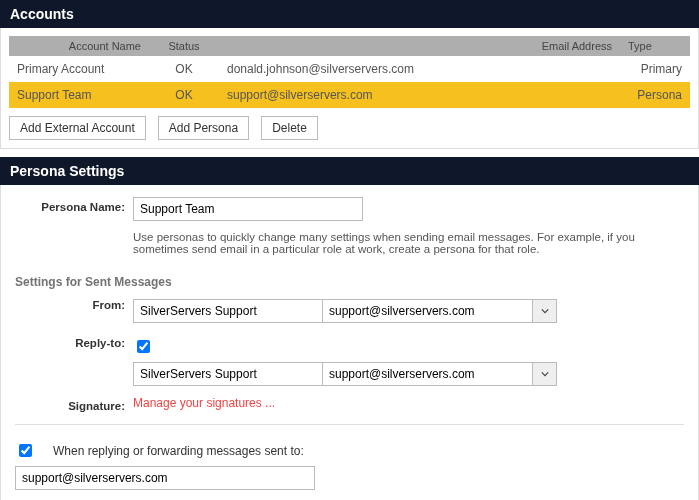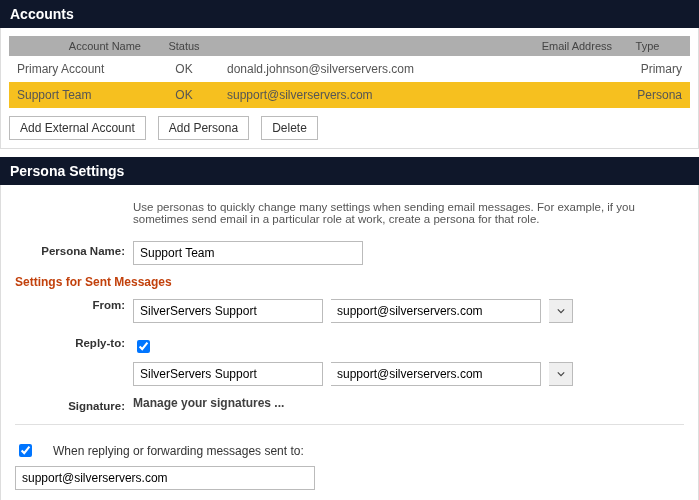--- a/index.html
+++ b/index.html
@@ -85,35 +85,35 @@
     padding: 4px 6px;
     font-size: 12px;
     height: 24px;
     background:#fff;
   }
   .wide1 { width: 230px; }
   .section-title {
     font-weight: bold;
     font-size: 12px;
     margin: 10px 0 6px 0;
-    color:#c2410c;
-  }
-  .fieldline { display:flex; gap:8px; align-items:flex-start; margin:4px 0;}
+    color:#737373;
+  }
+  .fieldline { display:flex; gap:0; align-items:flex-start; margin:4px 0;}
   .combo-name { width: 190px; border:1px solid #bbb; height:24px; padding:4px 6px; font-size:12px; background:#fff;}
   .combo-email { width: 210px; border:1px solid #bbb; border-left:none; height:24px; padding:4px 6px; font-size:12px; background:#fff;}
   .combo-btn { width:24px; height:24px; border:1px solid #bbb; border-left:none; background:#efefef; display:flex; align-items:center; justify-content:center; cursor:pointer;}
   .combo-btn svg { width:8px; height:8px; }
-  .link { color: #404040; cursor:pointer;font-weight:bold; }
+  .link { color: #ef4444; cursor:pointer; }
   hr.sep { border:none; border-top:1px solid #e0e0e0; margin:12px 0;}
   .persona-input {
     width: 300px; border:1px solid #bbb; height:24px; padding:4px 6px; font-size:12px; background:#fff;
   }
   .cbwrap { display:flex; align-items:center; gap:18px; margin:4px 0 6px 0;}
   .col-type { text-align:right; padding-right:10px;}
-  table.accounts thead th.col-type { text-align:center; padding-right:23px;}
+  table.accounts thead th.col-type { text-align:left; padding-right:23px;}
 </style>
 </head>
 <body>
 
 <div class="panel-header">
   <span>Accounts</span>
 </div>
 <div class="panel-body">
   <table class="accounts">
     <thead>
@@ -147,29 +147,29 @@
 </div>
 
 <div style="height:8px"></div>
 
 <div class="panel-header">
   <span>Persona Settings</span>
 </div>
 <div class="settings-body">
 
   <div class="formrow">
+    <div class="formlabel">Persona Name:</div>
+    <div class="formcontent">
+      <input type="text" class="txt wide1" value="Support Team" style="">
+    </div>
+  </div>
+
+  <div class="formrow">
     <div class="formlabel"></div>
     <div class="formcontent hint">Use personas to quickly change many settings when sending email messages. For example, if you sometimes send email in a particular role at work, create a persona for that role.</div>
-  </div>
-
-  <div class="formrow">
-    <div class="formlabel">Persona Name:</div>
-    <div class="formcontent">
-      <input type="text" class="txt wide1" value="Support Team" style="">
-    </div>
   </div>
 
   <div class="section-title">Settings for Sent Messages</div>
 
   <div class="formrow">
     <div class="formlabel">From:</div>
     <div class="formcontent">
       <div class="fieldline">
         <input type="text" class="combo-name" value="SilverServers Support" style="">
         <input type="text" class="combo-email" value="support@silverservers.com" style="">

